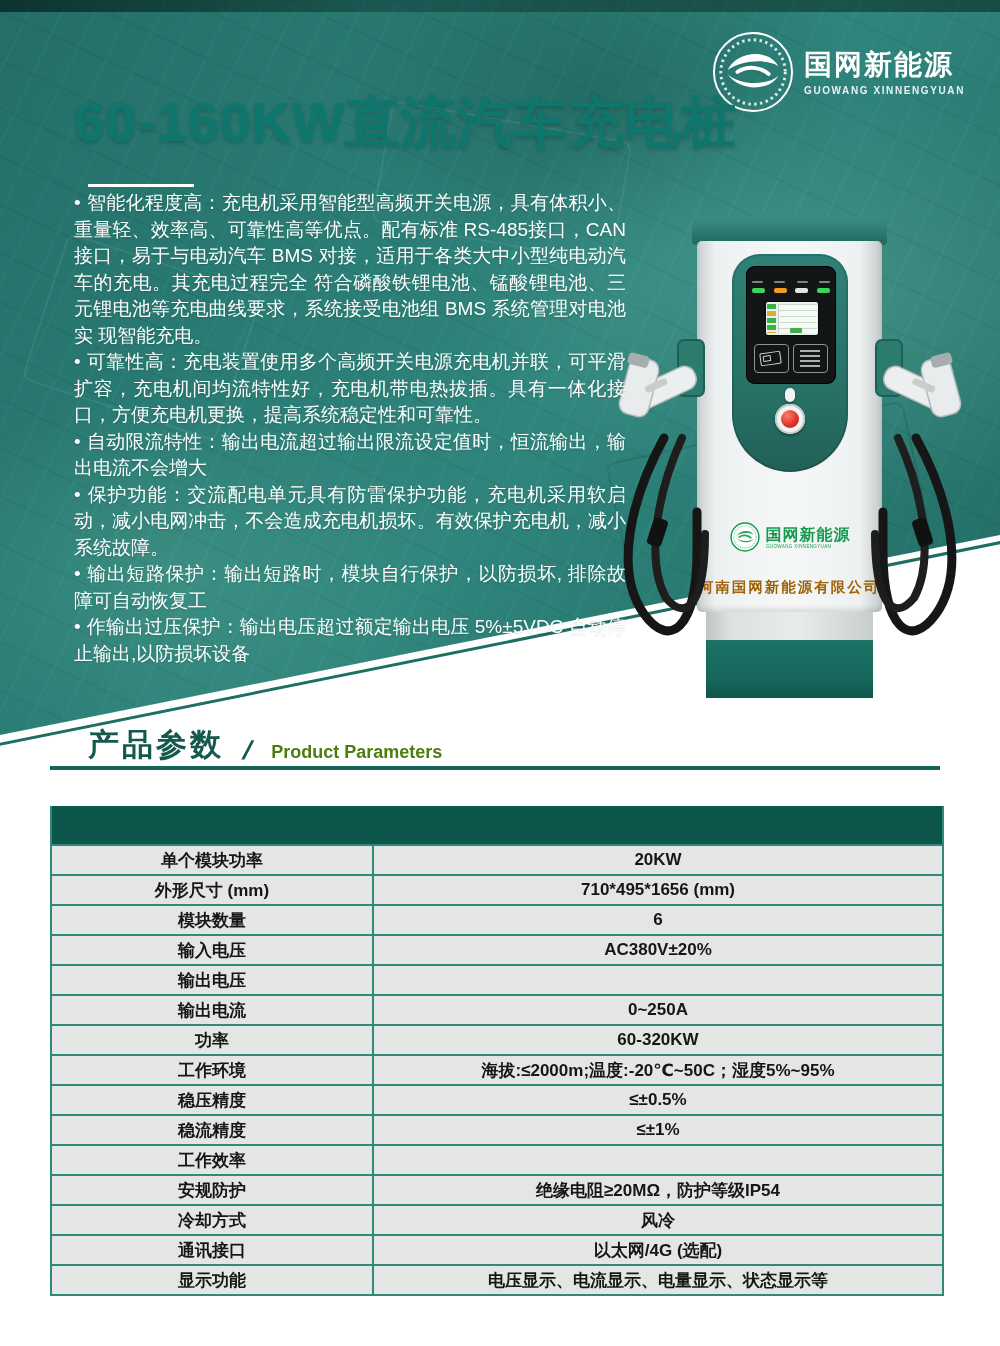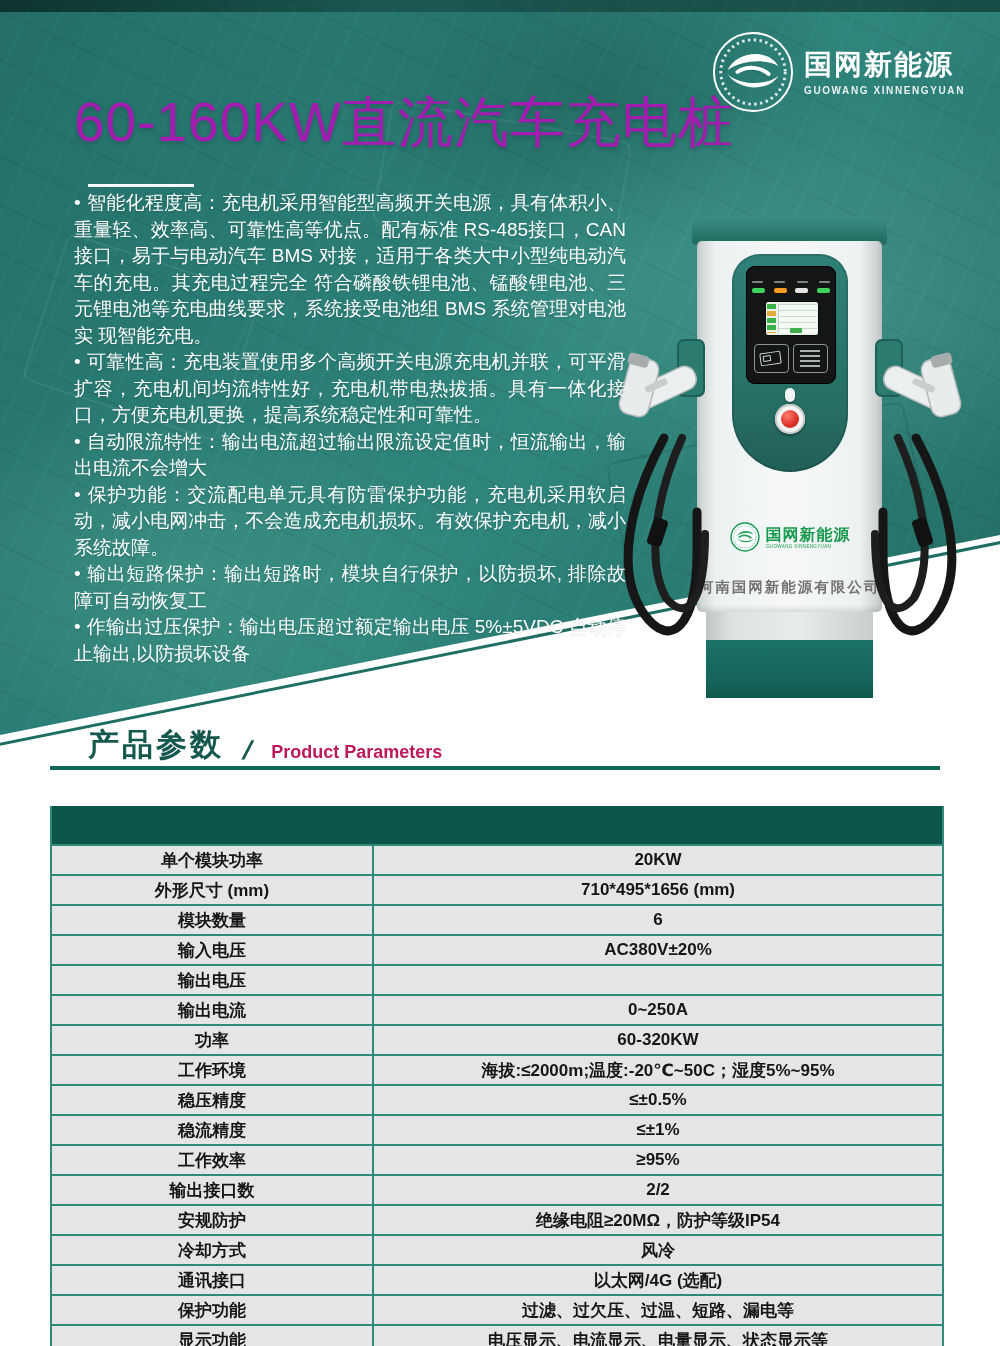--- a/index.html
+++ b/index.html
@@ -38,22 +38,22 @@
     background:#1e6e64;transform-origin:0 50%;transform:rotate(-11.4deg);
   }
   
   .brand{position:absolute;left:712px;top:30px;width:266px;height:84px;z-index:4;display:flex;align-items:center;gap:10px;}
   .brand-emblem{width:82px;height:82px;flex:0 0 auto;}
   .brand-text{display:flex;flex-direction:column;}
   .brand-cn{color:#fff;font-size:28px;font-weight:bold;letter-spacing:2px;line-height:32px;}
   .brand-en{color:#e8f2f0;font-size:10px;font-weight:bold;letter-spacing:1.6px;margin-top:4px;}
   
   .title{
-    position:absolute;left:74px;top:86px;z-index:4;color:#a21caf;
-    font-size:55px;font-weight:normal;letter-spacing:1px;white-space:nowrap;
+    position:absolute;left:74px;top:86px;z-index:4;color:#0f766e;
+    font-size:55px;font-weight:bold;letter-spacing:1px;white-space:nowrap;
     text-shadow:0 2px 4px rgba(0,0,0,0.18);
   }
   .title-underline{position:absolute;left:88px;top:184px;width:106px;height:3px;background:#ffffff;z-index:4;}
   
   .features{position:absolute;left:74px;top:190px;width:552px;z-index:4;}
   .feat{margin:0;color:#ffffff;font-size:19px;line-height:26.5px;text-align:justify;
         text-shadow:0 1px 2px rgba(0,0,0,0.15);}
   .feat .b{margin-right:6px;}
   
   .charger{position:absolute;left:600px;top:200px;width:380px;height:500px;z-index:3;}
@@ -91,31 +91,31 @@
   .stopbtn{position:absolute;left:175px;top:204px;width:30px;height:30px;border-radius:50%;
        background:#f3f4f4;box-shadow:inset 0 0 0 2px #c7cbcb,0 2px 3px rgba(0,0,0,.35);}
   .stopbtn::after{content:"";position:absolute;left:6px;top:6px;width:18px;height:18px;border-radius:50%;
        background:radial-gradient(circle at 35% 30%,#ff7d6e,#e0352a 55%,#b01c14);}
   .m-logo{position:absolute;left:112px;top:322px;width:156px;display:flex;align-items:center;justify-content:center;gap:6px;}
   .m-emblem{width:30px;height:30px;flex:0 0 auto;}
   .m-brand{display:flex;flex-direction:column;}
   .m-brand-cn{color:#169a4e;font-size:16px;font-weight:bold;letter-spacing:1px;line-height:17px;white-space:nowrap;}
   .m-brand-en{color:#169a4e;font-size:5px;letter-spacing:.4px;transform:scale(.9);transform-origin:left;}
   .m-company{position:absolute;left:97px;top:378px;width:185px;text-align:center;
-       color:#737373;font-size:14.5px;font-weight:bold;letter-spacing:2px;white-space:nowrap;}
+       color:#a16207;font-size:14.5px;font-weight:bold;letter-spacing:2px;white-space:nowrap;}
   .pedestal{position:absolute;left:106px;top:412px;width:167px;height:28px;
        background:linear-gradient(90deg,#bfc5c5,#dde1e1 15%,#e8ecec 55%,#c8cdcd);}
   .base{position:absolute;left:106px;top:440px;width:167px;height:58px;
        background:linear-gradient(180deg,#1b7265,#15655a 70%,#0f574d);}
   .rig{position:absolute;inset:0;}
   
   .section{position:absolute;left:88px;top:724px;display:flex;align-items:flex-end;gap:20px;z-index:4;}
   .sec-cn{color:#14584e;font-size:31px;font-weight:bold;letter-spacing:3px;}
   .sec-slash{color:#14584e;font-size:26px;font-weight:bold;transform:skewX(-18deg);}
-  .sec-en{color:#be185d;font-size:18px;font-weight:bold;padding-bottom:3px;}
+  .sec-en{color:#4d7c0f;font-size:18px;font-weight:bold;padding-bottom:3px;}
   .sec-line{position:absolute;left:50px;top:766px;width:890px;height:4px;background:#14655a;z-index:4;}
   
   .ptable{position:absolute;left:50px;top:806px;width:890px;z-index:4;
        border:2px solid #2f8a7a;border-top:none;}
   .thead{height:38px;background:#0d564c;}
   .t-row{display:flex;height:28px;border-top:2px solid #2f8a7a;background:#e5e5e5;}
   .t-cell{display:flex;align-items:center;justify-content:center;
        font-size:17px;font-weight:bold;color:#161616;white-space:nowrap;}
   .t-label{width:320px;border-right:2px solid #2f8a7a;}
   .t-value{flex:1;}
@@ -266,40 +266,31 @@
       <div class="t-row">
         <div class="t-cell t-label">稳压精度</div>
         <div class="t-cell t-value">≤±0.5%</div>
       </div>
       <div class="t-row">
         <div class="t-cell t-label">稳流精度</div>
         <div class="t-cell t-value">≤±1%</div>
       </div>
       <div class="t-row">
         <div class="t-cell t-label">工作效率</div>
-        <div class="t-cell t-value">≥95%</div>
-      </div>
-      <div class="t-row">
-        <div class="t-cell t-label">输出接口数</div>
-        <div class="t-cell t-value">2/2</div>
       </div>
       <div class="t-row">
         <div class="t-cell t-label">安规防护</div>
         <div class="t-cell t-value">绝缘电阻≥20MΩ，防护等级IP54</div>
       </div>
       <div class="t-row">
         <div class="t-cell t-label">冷却方式</div>
         <div class="t-cell t-value">风冷</div>
       </div>
       <div class="t-row">
         <div class="t-cell t-label">通讯接口</div>
         <div class="t-cell t-value">以太网/4G (选配)</div>
       </div>
       <div class="t-row">
-        <div class="t-cell t-label">保护功能</div>
-        <div class="t-cell t-value">过滤、过欠压、过温、短路、漏电等</div>
-      </div>
-      <div class="t-row">
         <div class="t-cell t-label">显示功能</div>
         <div class="t-cell t-value">电压显示、电流显示、电量显示、状态显示等</div>
       </div>
     </div>
 </div>
 
 </body></html>

